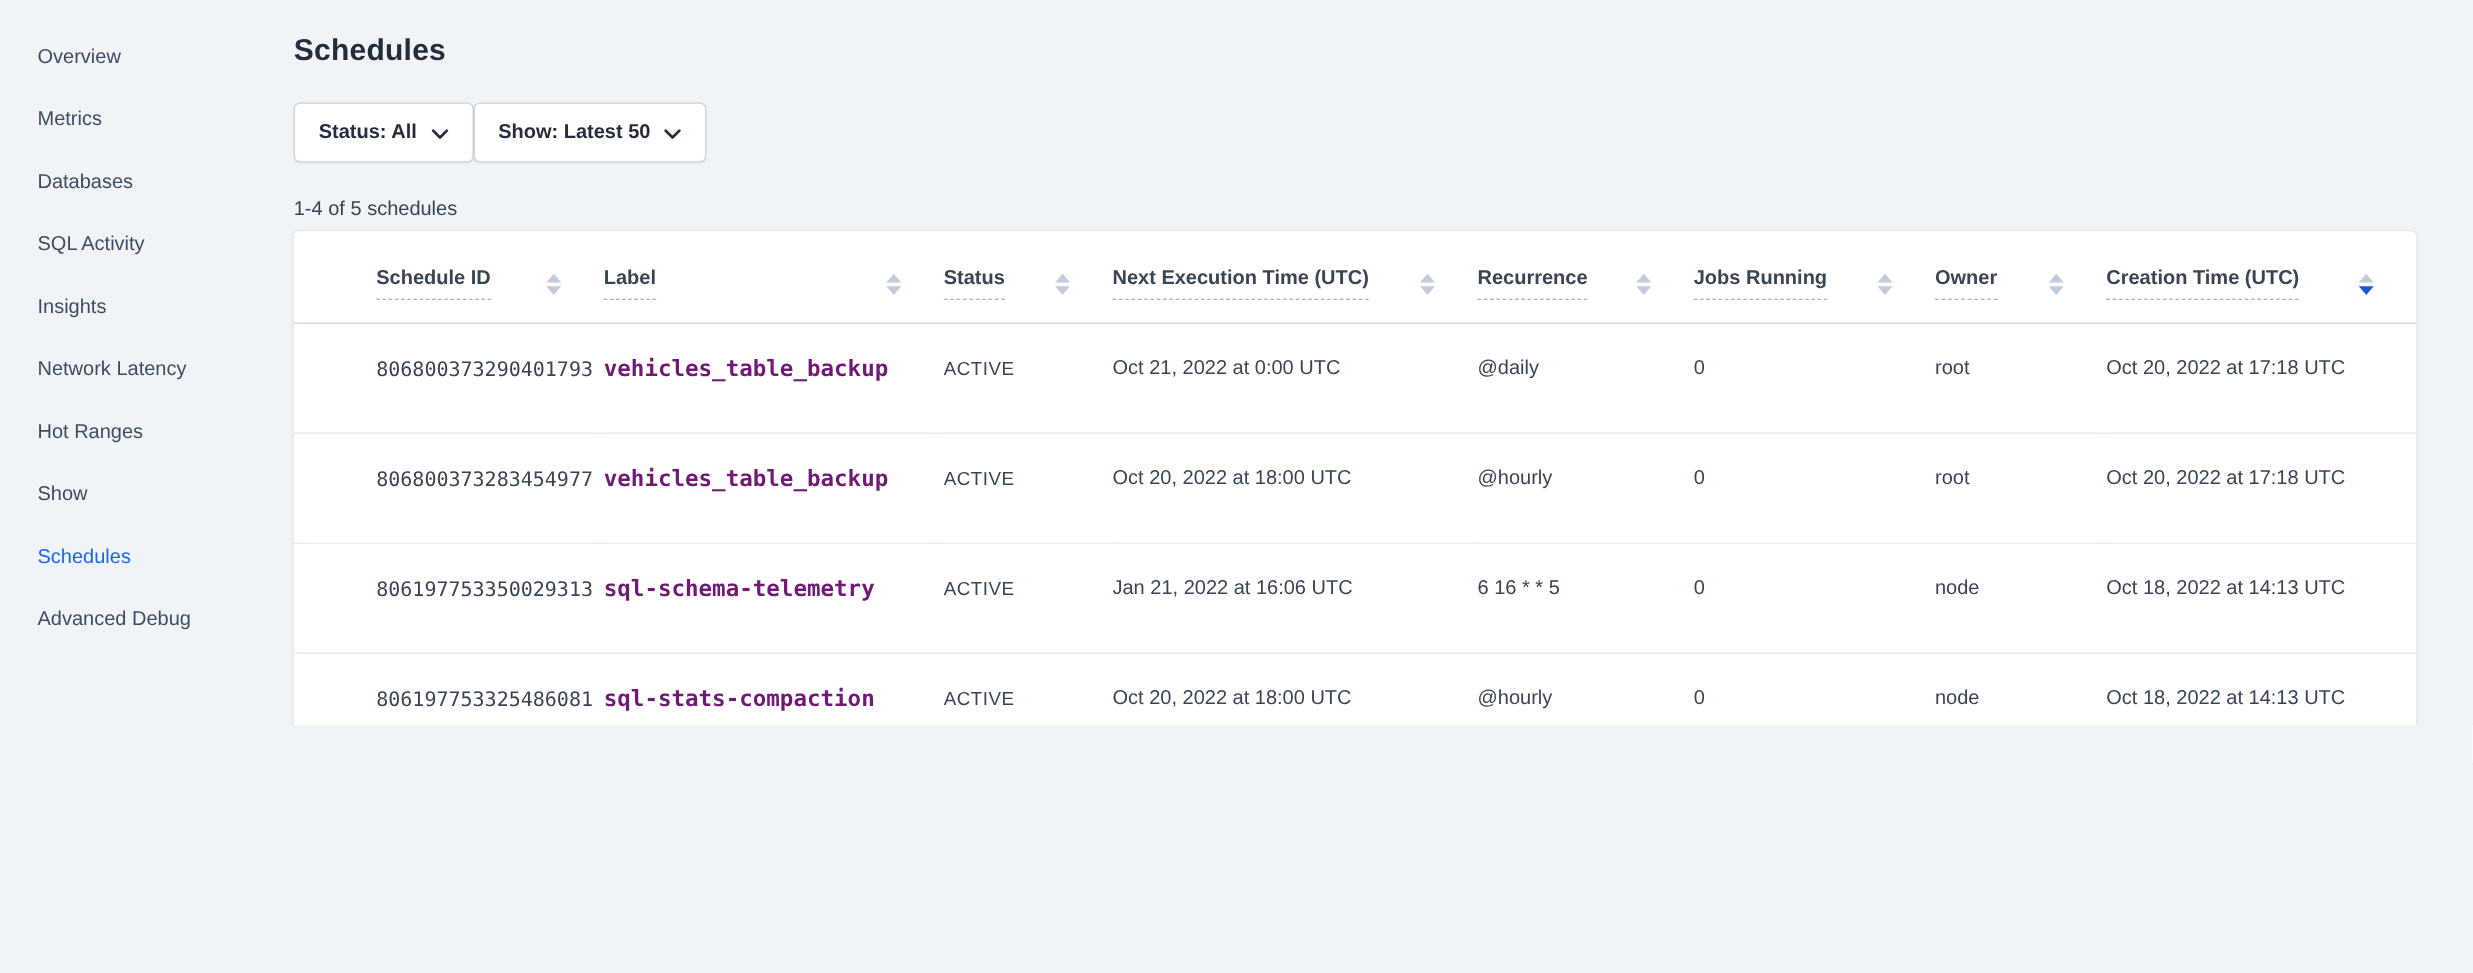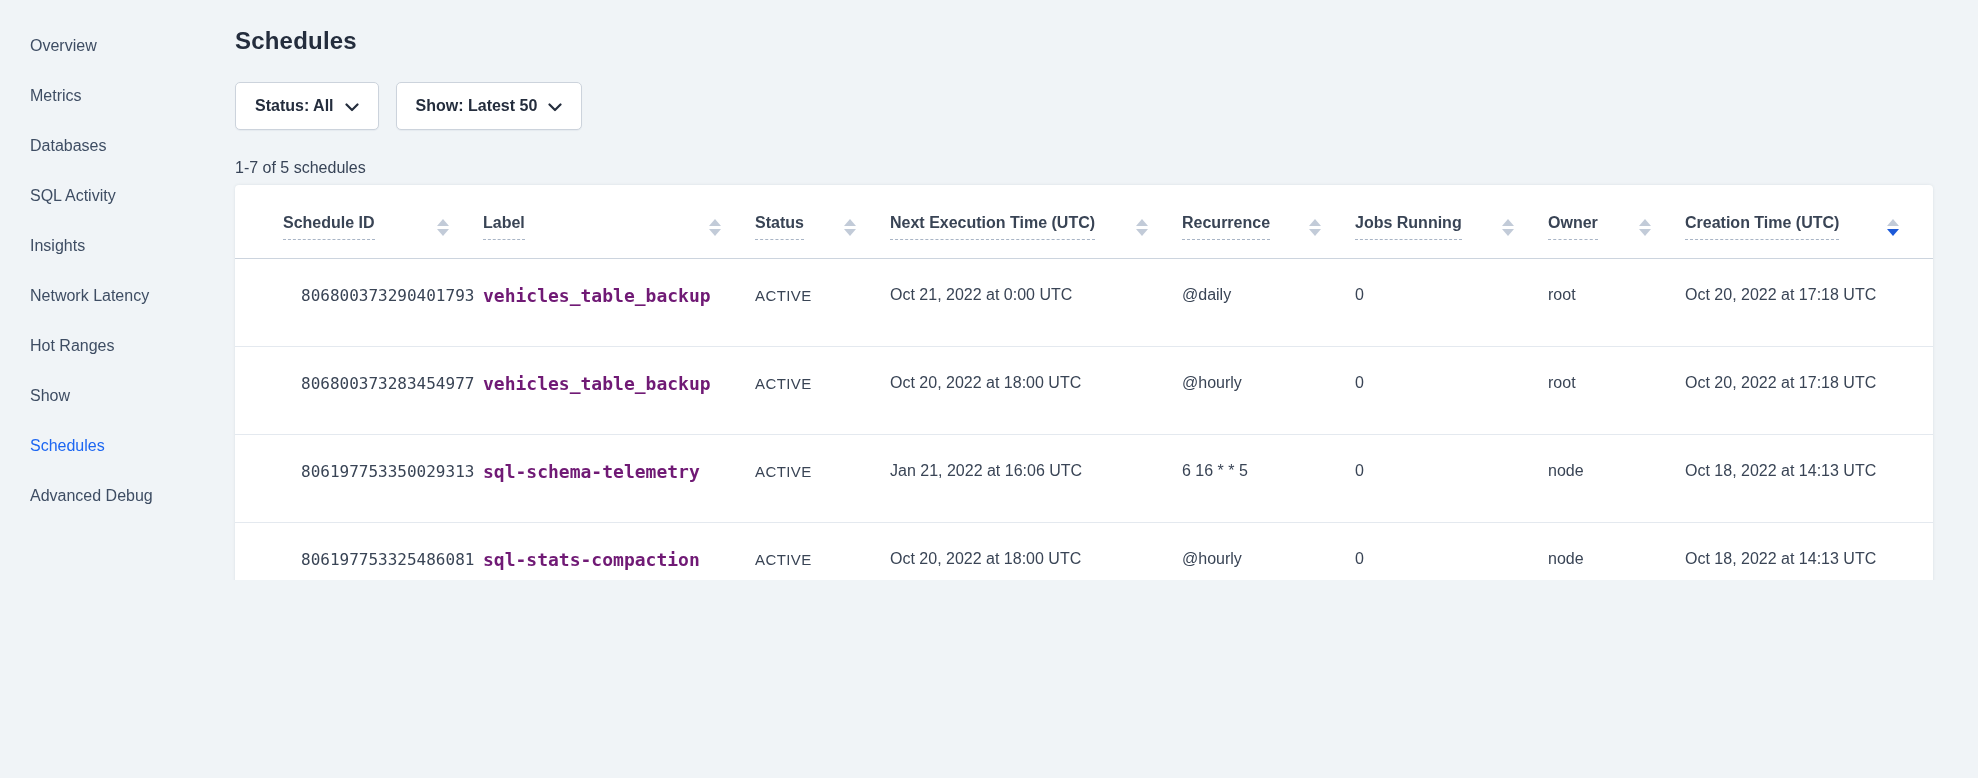--- a/index.html
+++ b/index.html
@@ -29,21 +29,21 @@
     height:50px;display:flex;align-items:center;
     font-size:16px;color:var(--sidebar-text);cursor:pointer;white-space:nowrap;
   }
   .sidebar li.active{color:var(--accent);}
   
   .content{position:absolute;left:235px;top:0;width:1698px;height:778px;}
   .page-title{
     position:absolute;top:27px;left:0;
     font-size:24px;font-weight:700;color:var(--text-dark);letter-spacing:.2px;
   }
-  .filters{position:absolute;top:82px;left:0;display:flex;gap:17px;align-items:center;}
+  .filters{position:absolute;top:82px;left:0;display:flex;align-items:center;}
   .btn{
     display:inline-flex;align-items:center;gap:11px;height:48px;padding:0 19px;
     background:#fff;border:1px solid var(--btn-border);border-radius:5px;
     font-family:inherit;font-size:16px;font-weight:700;color:var(--text-dark);
     cursor:pointer;box-shadow:0 1px 1px rgba(67,90,111,.06);
   }
   .chevron{display:inline-block;margin-top:2px;}
   .results-count{position:absolute;top:159px;left:0;font-size:16px;color:#384457;}
   
   .card{
@@ -52,21 +52,21 @@
   }
   table{width:100%;border-collapse:collapse;table-layout:fixed;}
   thead th{
     height:73px;padding:0;vertical-align:middle;text-align:left;
     border-bottom:1px solid var(--head-border);cursor:pointer;
   }
   .th-inner{
     display:flex;align-items:center;justify-content:space-between;
     padding:12px 34px 0 0;
   }
-  th:first-child .th-inner{padding-left:48px;}
+  th:first-child .th-inner{padding-left:66px;}
   .th-label{
     font-size:16px;font-weight:700;color:var(--text-body);
     padding-bottom:7px;border-bottom:1px dashed var(--dash);white-space:nowrap;
   }
   .sort{display:flex;flex-direction:column;gap:3px;flex:none;}
   .tri-up{width:0;height:0;border-left:6px solid transparent;border-right:6px solid transparent;border-bottom:7px solid var(--sort-inactive);}
   .tri-down{width:0;height:0;border-left:6px solid transparent;border-right:6px solid transparent;border-top:7px solid var(--sort-inactive);}
   .sort-desc .tri-down{border-top-color:var(--sort-active);}
   tbody td{
     height:88px;padding:0 10px 14px 0;vertical-align:middle;
@@ -110,21 +110,21 @@
         </svg>
       </button>
       <button class="btn">
         <span>Show: Latest 50</span>
         <svg class="chevron" width="14" height="9" viewBox="0 0 14 9">
           <path d="M1.5 1.5 L7 7 L12.5 1.5" fill="none" stroke="#242d3d" stroke-width="2.2" stroke-linecap="round" stroke-linejoin="round"></path>
         </svg>
       </button>
     </div>
 
-    <div class="results-count">1-7 of 5 schedules</div>
+    <div class="results-count">1-4 of 5 schedules</div>
 
     <div class="card">
       <table>
         <colgroup>
           <col style="width:248px">
             <col style="width:272px">
             <col style="width:135px">
             <col style="width:292px">
           <col style="width:173px">
             <col style="width:193px">

